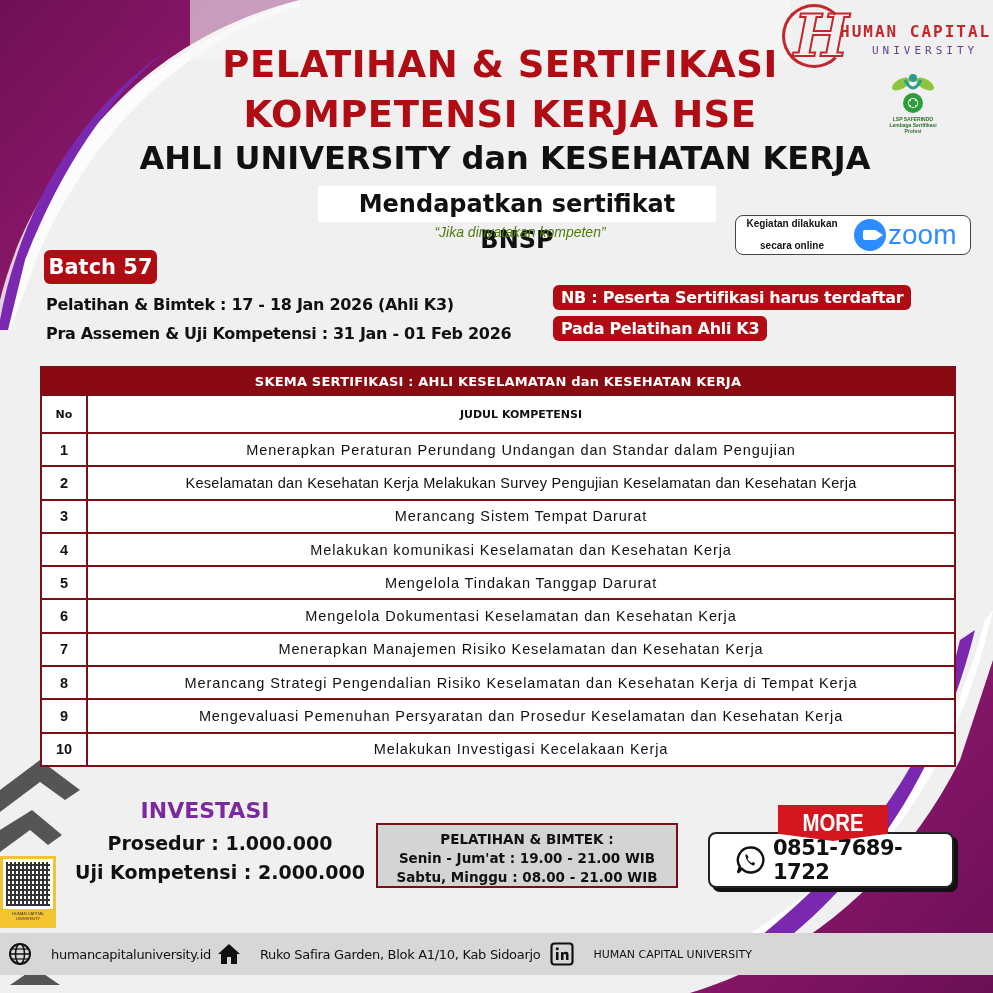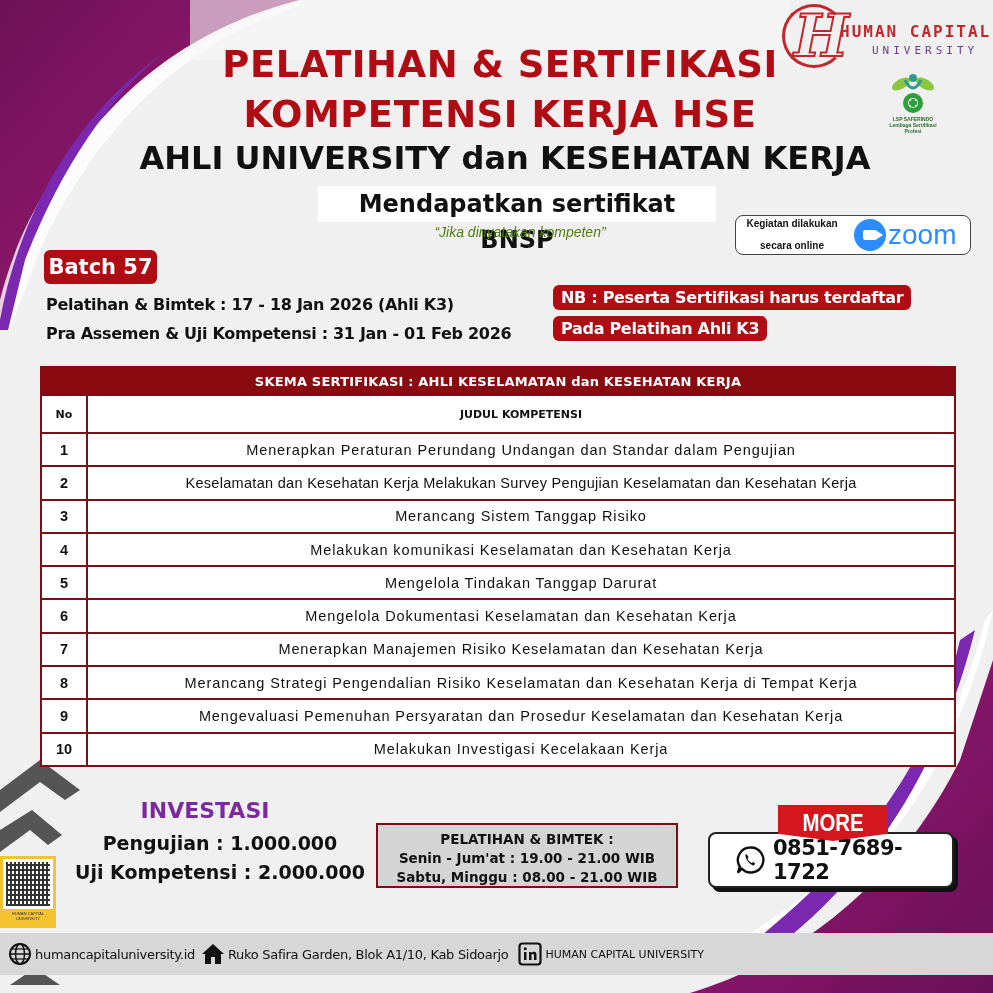--- a/index.html
+++ b/index.html
@@ -177,21 +177,21 @@
     border: 3px solid #fff;
   }
   .qr .cap { font-size: 4px; line-height: 5px; text-align: center; color: #333; margin-top: 2px; }
 
   
   .footer {
     left: 0; top: 933px; width: 993px; height: 42px; background: #d7d7d7;
     display: flex; align-items: center; padding-left: 8px; font-family: "DejaVu Sans", sans-serif;
     font-size: 13px; color: #111; white-space: nowrap; letter-spacing: -0.3px;
   }
-  .footer .item { display: flex; align-items: center; }
+  .footer .item { display: flex; align-items: center; gap: 16px; }
   .footer .ic { width: 24px; height: 24px; margin-right: 3px; }
   .footer .li-text { font-size: 11px; letter-spacing: 0; }
 </style>
 </head>
 <body>
 
 <div class="bg-layer">
   <svg width="993" height="993" viewBox="0 0 993 993">
     <defs>
       <linearGradient id="mag" x1="0" y1="0" x2="1" y2="1">
@@ -278,21 +278,21 @@
     <tr>
       <td class="no">1</td>
       <td>Menerapkan Peraturan Perundang Undangan dan Standar dalam Pengujian</td>
     </tr>
     <tr>
       <td class="no">2</td>
       <td style="letter-spacing:0.3px">Keselamatan dan Kesehatan Kerja Melakukan Survey Pengujian Keselamatan dan Kesehatan Kerja</td>
     </tr>
     <tr>
       <td class="no">3</td>
-      <td>Merancang Sistem Tanggap Risiko</td>
+      <td>Merancang Sistem Tempat Darurat</td>
     </tr>
     <tr>
       <td class="no">4</td>
       <td>Melakukan komunikasi Keselamatan dan Kesehatan Kerja</td>
     </tr>
     <tr>
       <td class="no">5</td>
       <td>Mengelola Tindakan Tanggap Darurat</td>
     </tr>
     <tr>
@@ -313,21 +313,21 @@
     </tr>
     <tr>
       <td class="no">10</td>
       <td>Melakukan Investigasi Kecelakaan Kerja</td>
     </tr>
   </tbody>
     </table>
 </div>
 
 <div class="abs invest-title">INVESTASI</div>
-<div class="abs invest-line l1">Pengujian : 1.000.000</div>
+<div class="abs invest-line l1">Prosedur : 1.000.000</div>
 <div class="abs invest-line l2">Uji Kompetensi : 2.000.000</div>
 
 <div class="abs hours-box">
   <div>PELATIHAN &amp; BIMTEK :</div>
   <div>Senin - Jum'at :  19.00 - 21.00 WIB</div>
   <div>Sabtu, Minggu : 08.00 - 21.00 WIB</div>
 </div>
 
 <div class="abs phone-box">
   <svg class="wa" viewBox="0 0 30 30">

